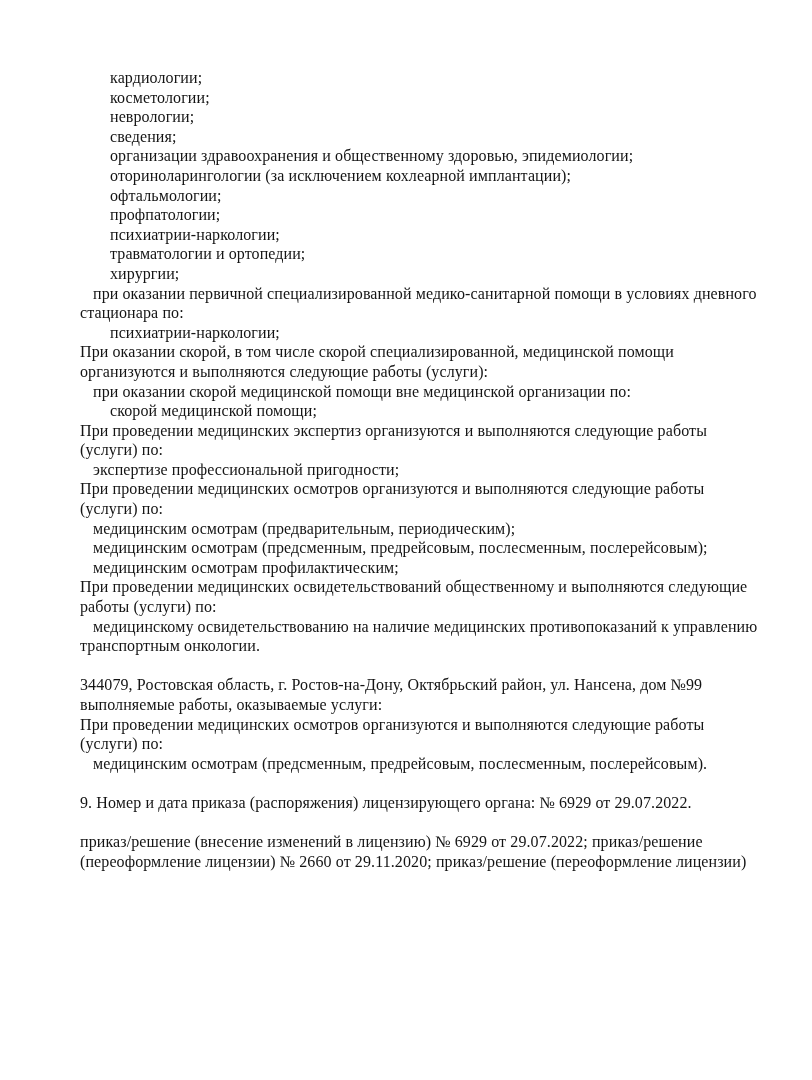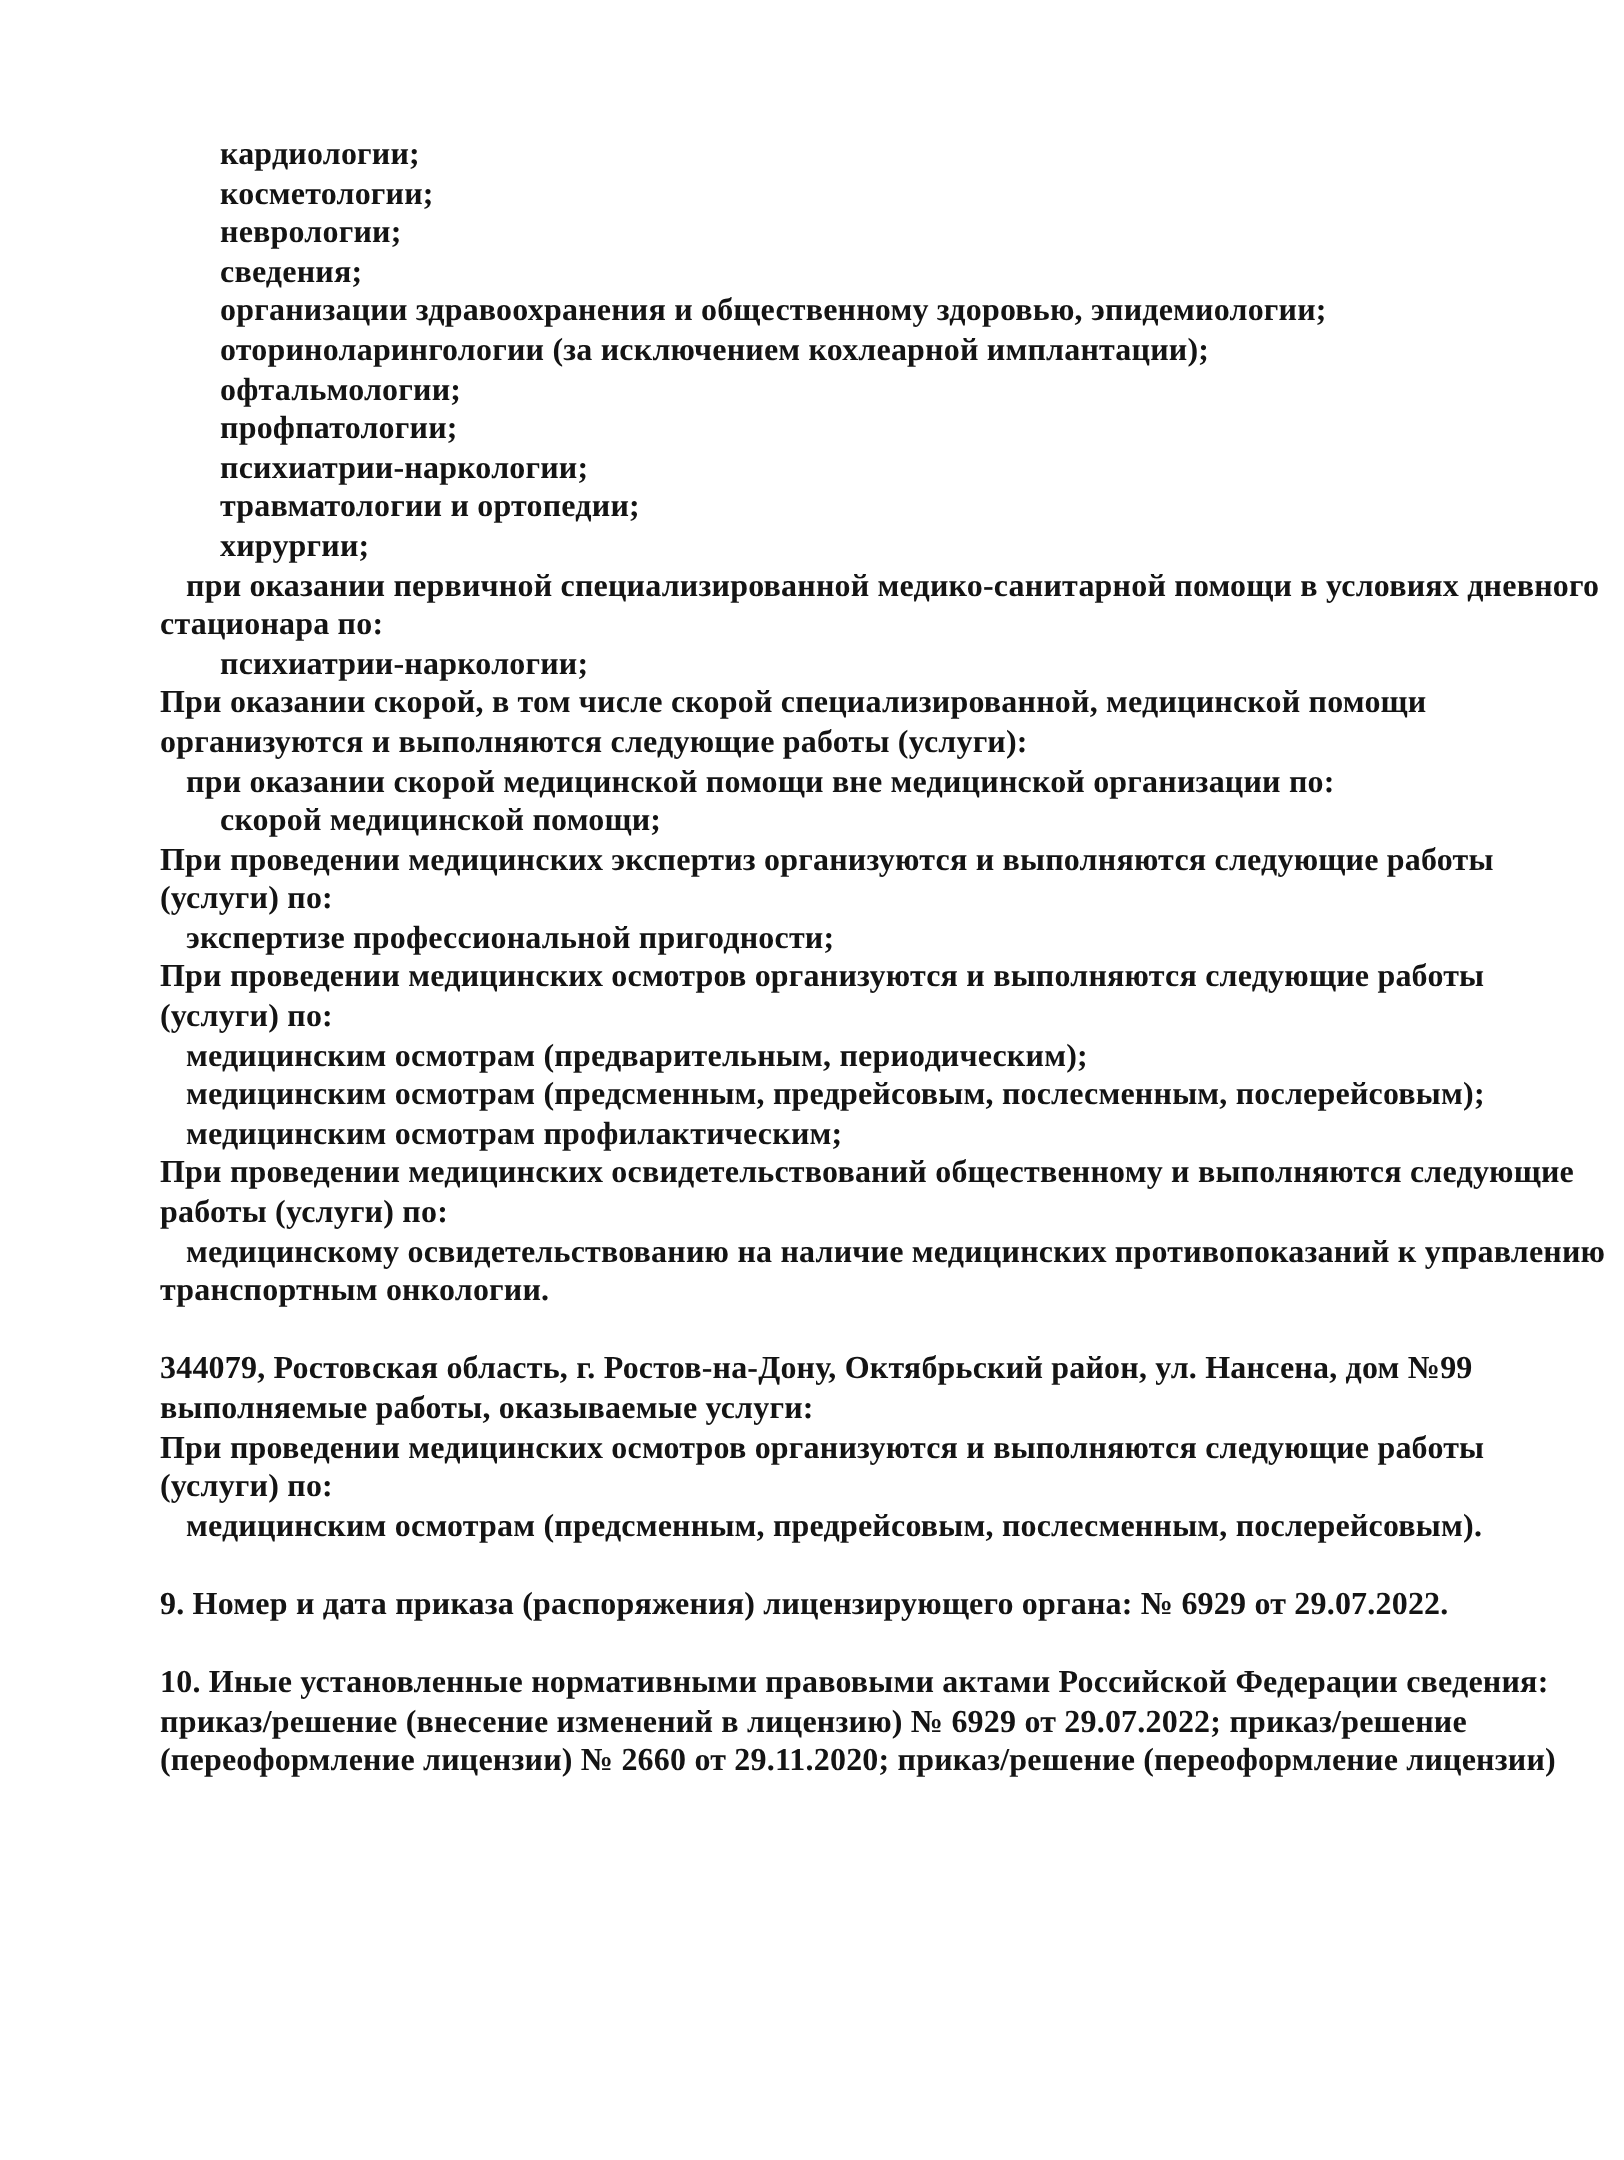--- a/index.html
+++ b/index.html
@@ -10,21 +10,20 @@
   .page {
     position: relative;
     width: 812px;
     height: 1080px;
     background: #ffffff;
     overflow: hidden;
     font-family: "Liberation Serif", "DejaVu Serif", serif;
     font-size: 16px;
     line-height: 19.6px;
     color: #141414;
-    font-weight: bold;
   }
   .textblock {
     position: absolute;
     top: 68px;
     left: 80px;
     width: 700px;
   }
   .line {
     white-space: nowrap;
     min-height: 19.6px;
@@ -71,17 +70,16 @@
       <div class="line indent-0">транспортным онкологии.</div>
       <div class="line indent-0"></div>
       <div class="line indent-0">344079, Ростовская область, г. Ростов-на-Дону, Октябрьский район, ул. Нансена, дом №99</div>
       <div class="line indent-0">выполняемые работы, оказываемые услуги:</div>
       <div class="line indent-0">При проведении медицинских осмотров организуются и выполняются следующие работы</div>
       <div class="line indent-0">(услуги) по:</div>
       <div class="line indent-1">медицинским осмотрам (предсменным, предрейсовым, послесменным, послерейсовым).</div>
       <div class="line indent-0"></div>
       <div class="line indent-0">9. Номер и дата приказа (распоряжения) лицензирующего органа: № 6929 от 29.07.2022.</div>
       <div class="line indent-0"></div>
-      <div class="line indent-0">10. Иные установленные нормативными правовыми актами Российской Федерации сведения:</div>
       <div class="line indent-0">приказ/решение (внесение изменений в лицензию) № 6929 от 29.07.2022; приказ/решение</div>
       <div class="line indent-0">(переоформление лицензии) № 2660 от 29.11.2020; приказ/решение (переоформление лицензии)</div>
     </div>
 </div>
 
 </body></html>

